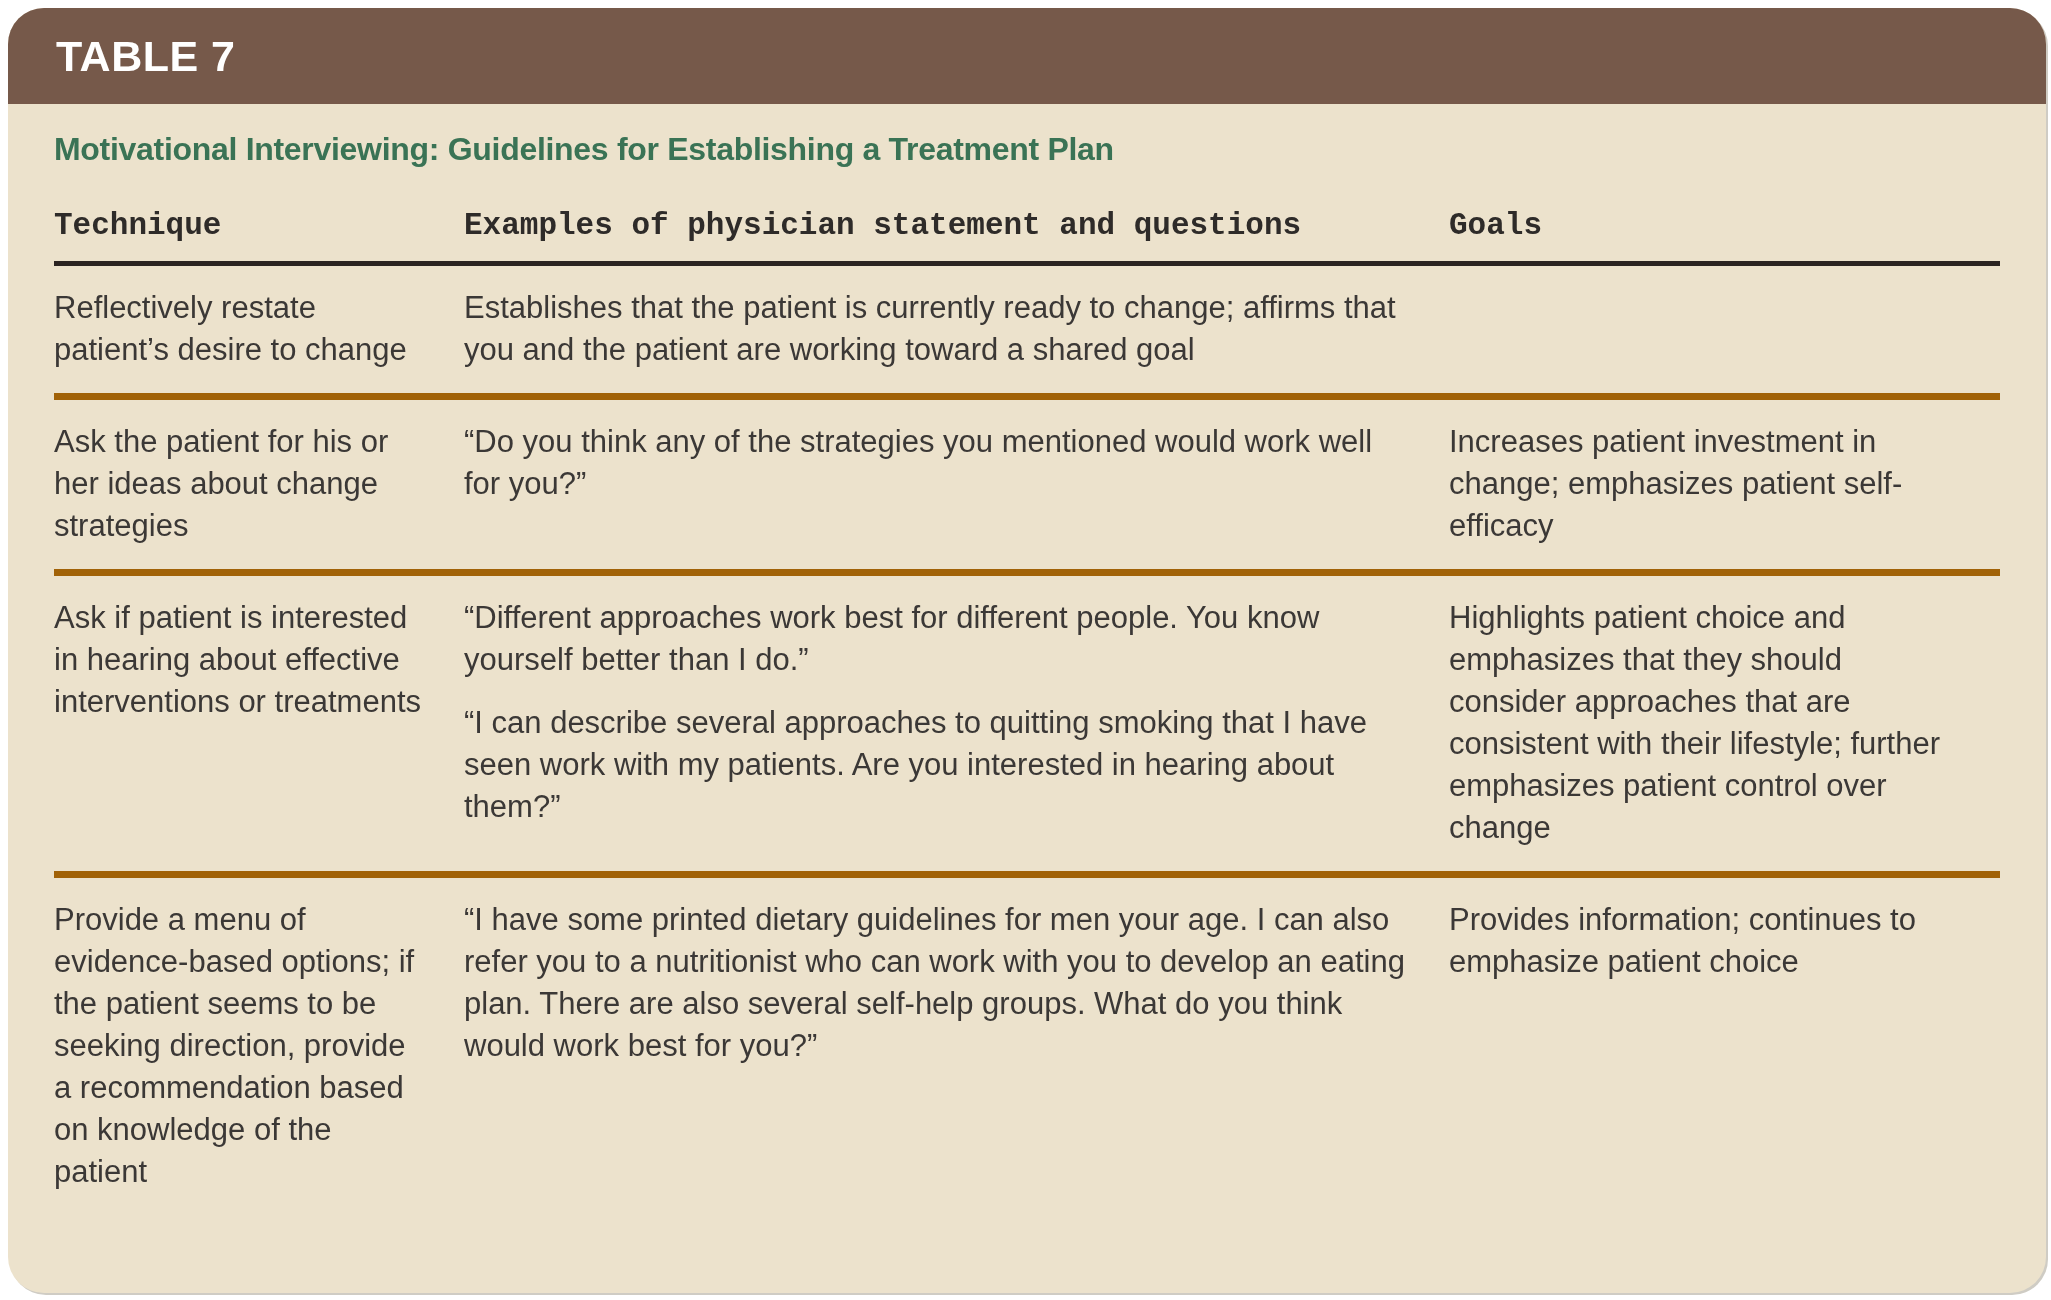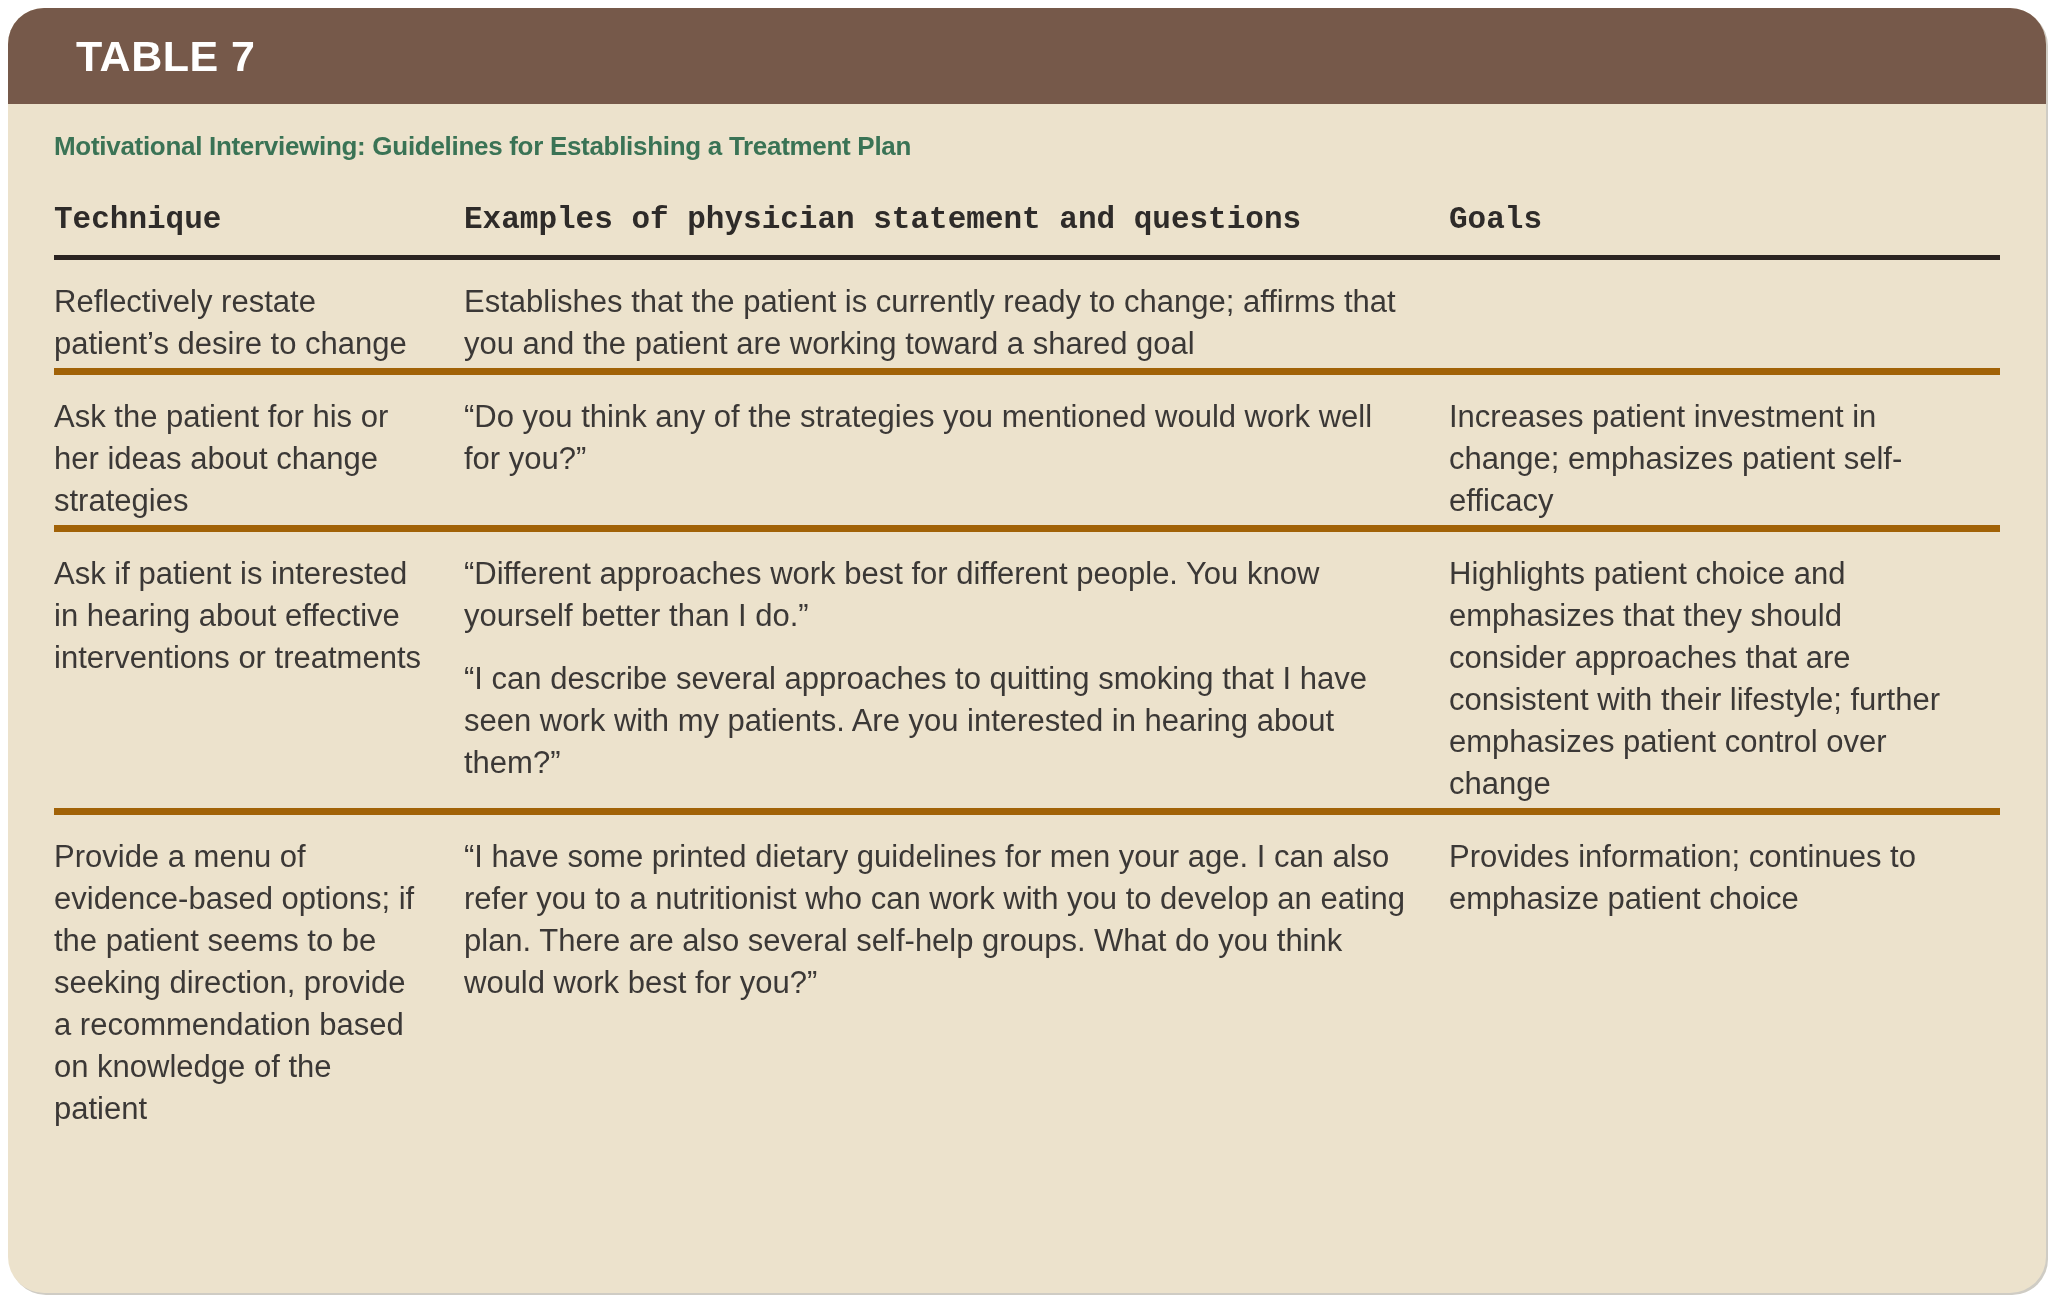--- a/index.html
+++ b/index.html
@@ -17,54 +17,54 @@
     background: #ece2cc;
     border-radius: 36px;
     overflow: hidden;
     box-shadow: 2px 2px 0 0 #cfccc4;
   }
   .header-bar {
     height: 96px;
     background: #76594a;
     display: flex;
     align-items: center;
-    padding: 0 68px;
+    padding: 0 48px;
   }
   .table-label {
     color: #ffffff;
     font-size: 43px;
     font-weight: 700;
     font-stretch: condensed;
     letter-spacing: 0.5px;
   }
   .content { padding: 0 46px; }
   .table-title {
     color: #3a7355;
-    font-size: 26px;
+    font-size: 32px;
     font-weight: 700;
     margin: 27px 0 0 0;
     letter-spacing: -0.3px;
   }
   .grid { width: 100%; }
   .grid-header {
     display: grid;
     grid-template-columns: 410px 985px 1fr;
     padding: 40px 0 18px 0;
     border-bottom: 5px solid #2b2421;
   }
   .col-header {
     font-size: 31px;
     font-weight: 700;
     color: #2e2b29;
     font-family: Liberation Mono, monospace;
   }
   .trow {
     display: grid;
     grid-template-columns: 410px 985px 1fr;
-    padding: 21px 0 3px 0;
+    padding: 21px 0 22px 0;
     font-size: 31px;
     line-height: 42px;
     color: #3b3836;
   }
   .trow + .trow { border-top: 7px solid #a16207; }
   .cell { padding-right: 34px; }
   .cell p { margin: 0; }
   .cell p + p { margin-top: 21px; }
 </style>
 </head>

